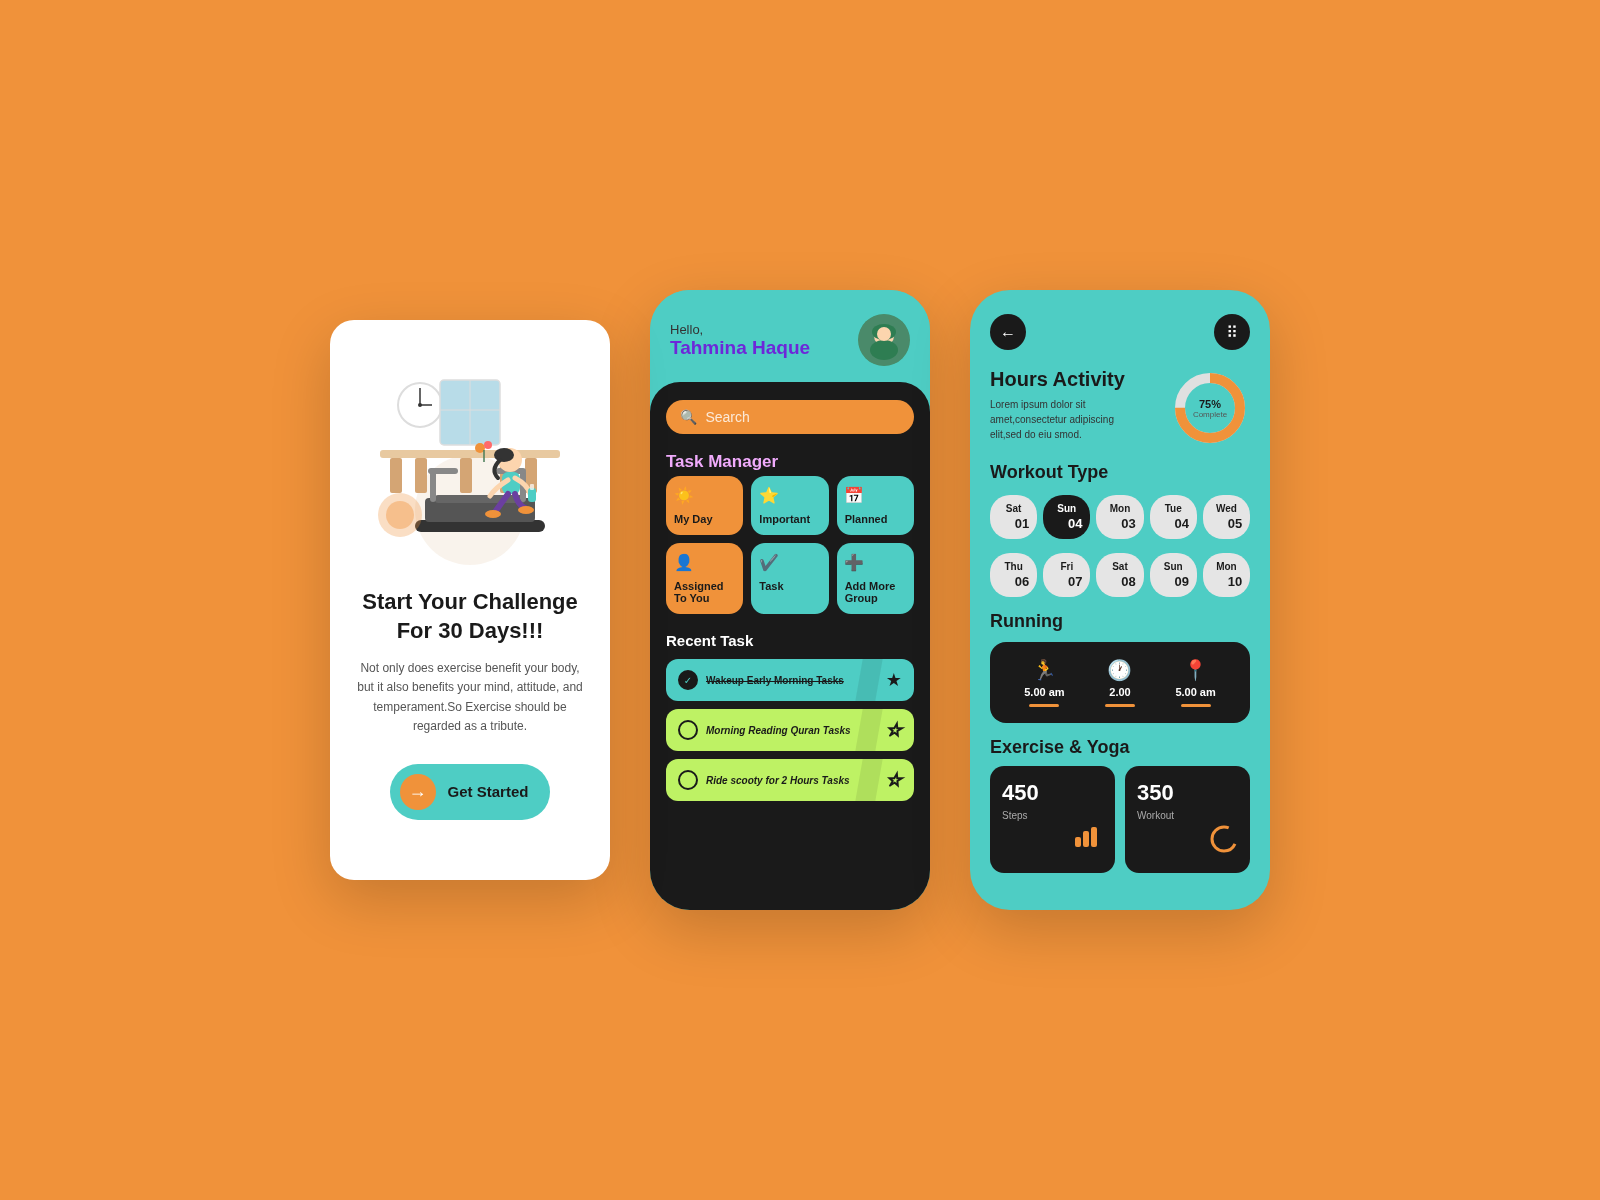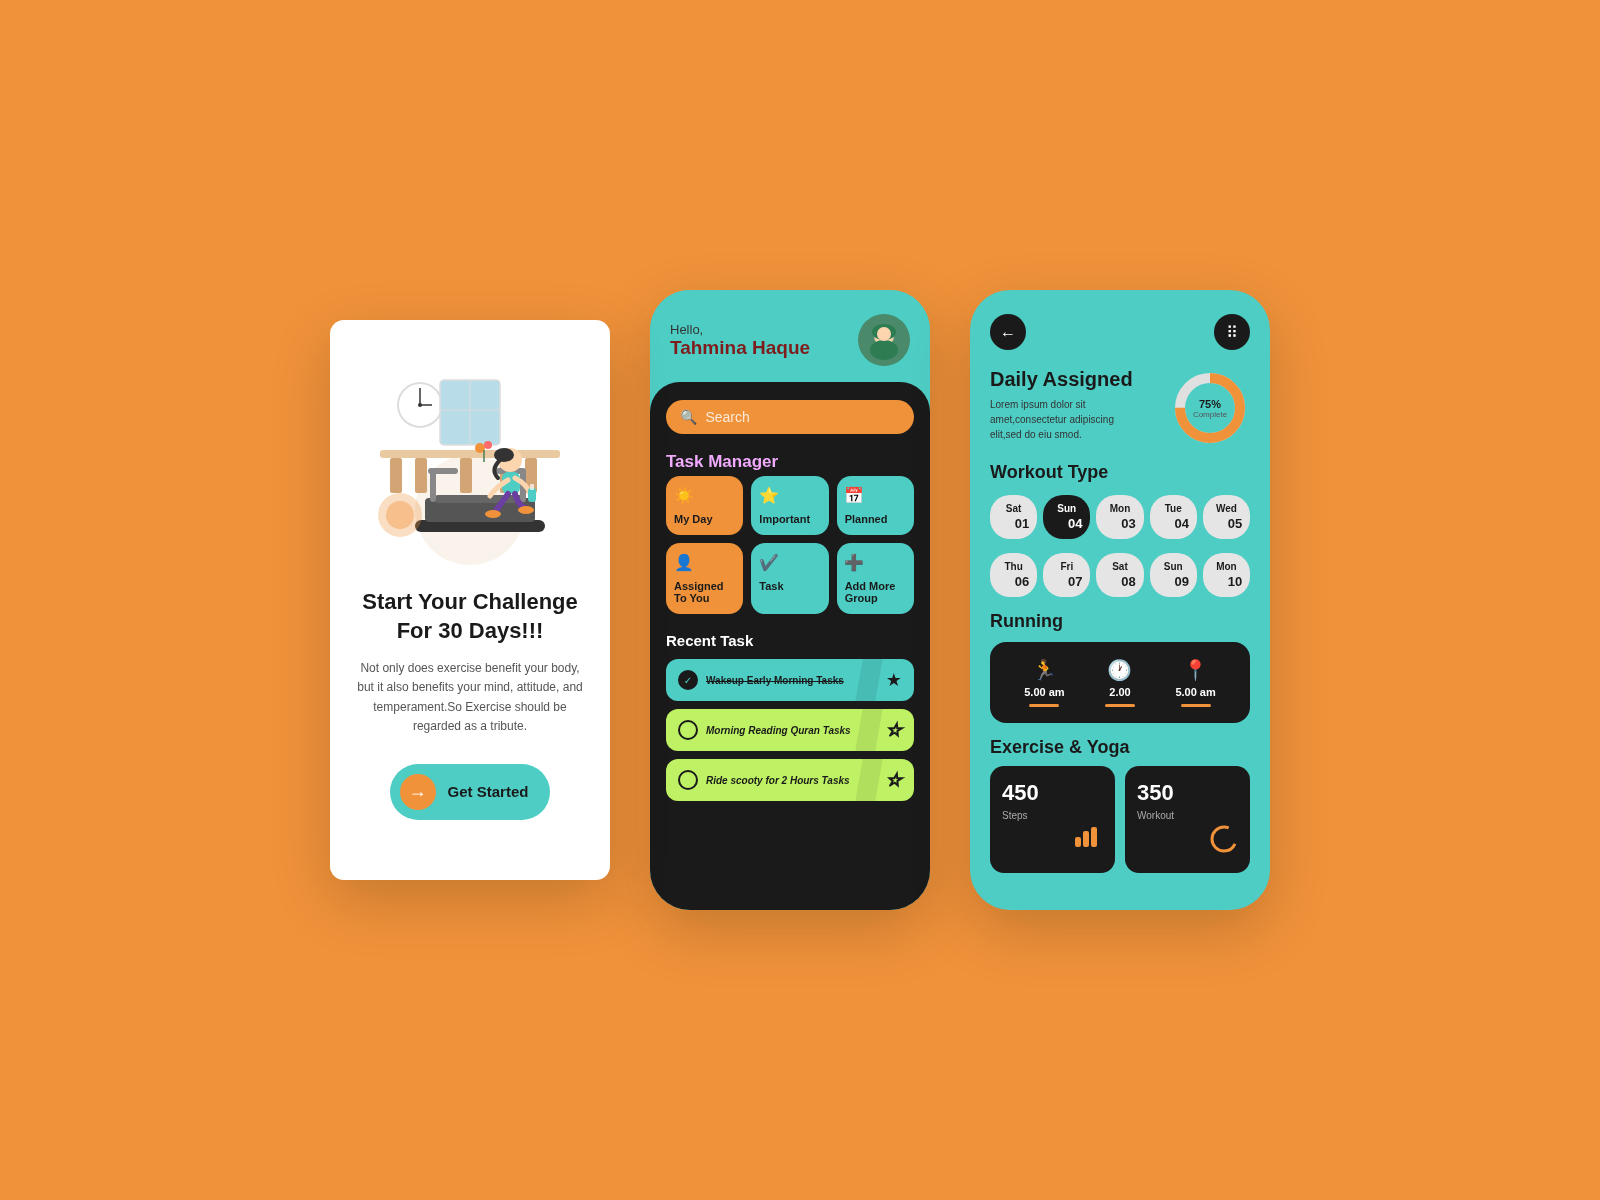--- a/index.html
+++ b/index.html
@@ -15,21 +15,21 @@
     .screens-container {
       display: flex;
       gap: 40px;
       align-items: center;
       justify-content: center;
     }
 
     
     .screen1 {
       background: #fff;
-      border-radius: 14px;
+      border-radius: 24px;
       width: 280px;
       min-height: 560px;
       padding: 30px 24px 28px;
       box-shadow: 0 20px 60px rgba(0,0,0,0.18);
       display: flex;
       flex-direction: column;
       align-items: center;
       position: relative;
     }
     .screen1-illustration {
@@ -104,21 +104,21 @@
       justify-content: space-between;
       align-items: center;
     }
     .screen2-hello {
       font-size: 13px;
       color: #333;
     }
     .screen2-name {
       font-size: 19px;
       font-weight: 900;
-      color: #7f1d1d;
+      color: #6d28d9;
     }
     .screen2-avatar {
       width: 52px;
       height: 52px;
       border-radius: 50%;
       background: #4a8;
       overflow: hidden;
       display: flex;
       align-items: center;
       justify-content: center;
@@ -508,21 +508,21 @@
       <div class="back-btn">
         <span class="back-icon">←</span>
       </div>
       <div class="menu-btn">
         <span class="menu-dots-icon">⠿</span>
       </div>
     </div>
 
     <div class="daily-activity-row">
       <div class="daily-activity-text">
-        <h2>Daily Assigned</h2>
+        <h2>Hours Activity</h2>
         <p>Lorem ipsum dolor sit amet,consectetur adipiscing elit,sed do eiu smod.</p>
       </div>
       <div class="donut-chart">
         <svg class="donut-svg" viewBox="0 0 80 80">
           <circle cx="40" cy="40" r="30" fill="none" stroke="#e0e0e0" stroke-width="10"></circle>
           <circle cx="40" cy="40" r="30" fill="none" stroke="#F0923A" stroke-width="10" stroke-dasharray="141.37 47.12" stroke-dashoffset="0" transform="rotate(-90 40 40)"></circle>
         </svg>
         <div class="donut-label">
           <div class="donut-percent">75%</div>
           <div class="donut-complete">Complete</div>

